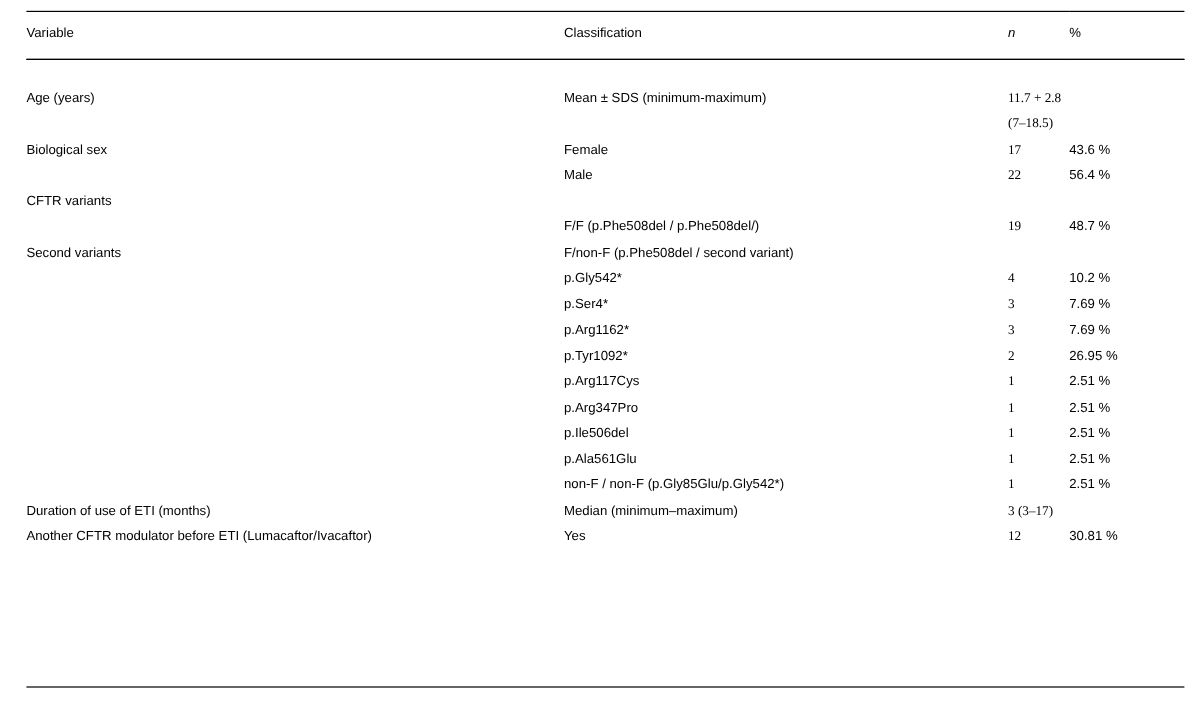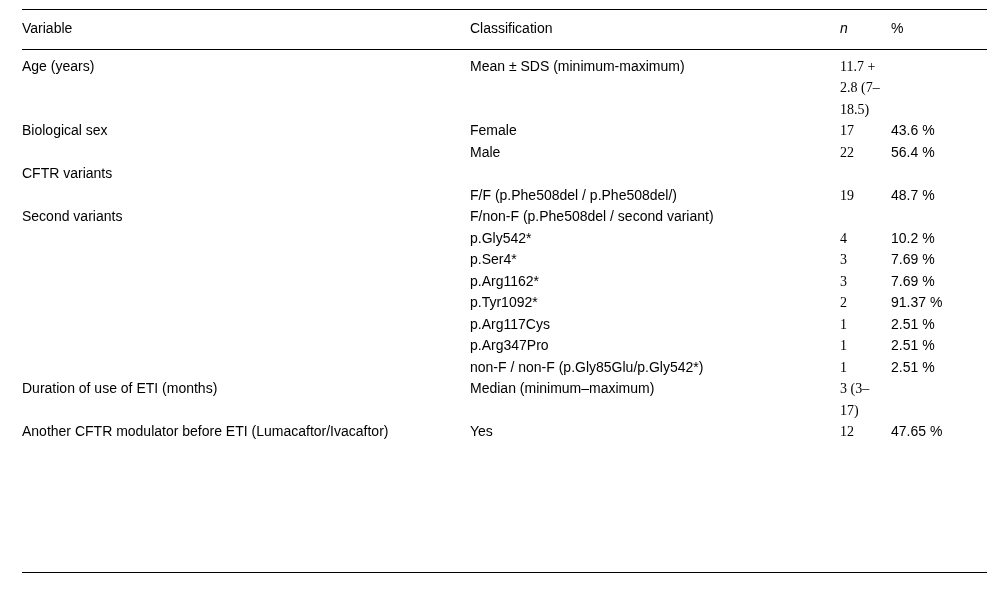--- a/index.html
+++ b/index.html
@@ -20,21 +20,21 @@
     height: 593px;
     box-sizing: border-box;
   }
   table.stats {
     position: absolute;
     left: 22px;
     top: 9px;
     width: 965px;
     border-collapse: collapse;
     table-layout: fixed;
-    font-size: 14px;
+    font-size: 11px;
     line-height: 21.5px;
   }
   table.stats col.c-var   { width: 448px; }
   table.stats col.c-class { width: 370px; }
   table.stats col.c-n     { width: 51px; }
   table.stats col.c-pct   { width: 96px; }
 
   thead th {
     font-weight: normal;
     text-align: left;
@@ -45,21 +45,21 @@
     white-space: nowrap;
   }
   thead th.n-head { font-style: italic; }
 
   tbody td {
     vertical-align: top;
     text-align: left;
     padding: 0;
     border: none;
   }
-  tbody tr.first-body td { padding-top: 6px; }
+  tbody tr.first-body td { padding-top: 22px; }
   tbody tr.last-body td  { padding-bottom: 10px; }
 
   .cell-var, .cell-class, .cell-n, .cell-pct {
     display: block;
     padding-right: 6px;
   }
   .wrap2 { max-width: 300px; font-family: Liberation Serif, serif; }
   .wrap-var { max-width: 400px; }
 
   .bottom-rule {
@@ -222,21 +222,21 @@
           <td>
             <span class="cell-var wrap-var"></span>
           </td>
           <td>
             <span class="cell-class">p.Tyr1092*</span>
           </td>
           <td>
             <span class="cell-n wrap2">2</span>
           </td>
           <td>
-            <span class="cell-pct">91.37 %</span>
+            <span class="cell-pct">26.95 %</span>
           </td>
         </tr>
         <tr>
           <td>
             <span class="cell-var wrap-var"></span>
           </td>
           <td>
             <span class="cell-class">p.Arg117Cys</span>
           </td>
           <td>
@@ -258,20 +258,48 @@
           </td>
           <td>
             <span class="cell-pct">2.51 %</span>
           </td>
         </tr>
         <tr>
           <td>
             <span class="cell-var wrap-var"></span>
           </td>
           <td>
+            <span class="cell-class">p.Ile506del</span>
+          </td>
+          <td>
+            <span class="cell-n wrap2">1</span>
+          </td>
+          <td>
+            <span class="cell-pct">2.51 %</span>
+          </td>
+        </tr>
+        <tr>
+          <td>
+            <span class="cell-var wrap-var"></span>
+          </td>
+          <td>
+            <span class="cell-class">p.Ala561Glu</span>
+          </td>
+          <td>
+            <span class="cell-n wrap2">1</span>
+          </td>
+          <td>
+            <span class="cell-pct">2.51 %</span>
+          </td>
+        </tr>
+        <tr>
+          <td>
+            <span class="cell-var wrap-var"></span>
+          </td>
+          <td>
             <span class="cell-class">non-F / non-F (p.Gly85Glu/p.Gly542*)</span>
           </td>
           <td>
             <span class="cell-n wrap2">1</span>
           </td>
           <td>
             <span class="cell-pct">2.51 %</span>
           </td>
         </tr>
         <tr>
@@ -292,20 +320,20 @@
           <td>
             <span class="cell-var wrap-var">Another CFTR modulator before ETI (Lumacaftor/Ivacaftor)</span>
           </td>
           <td>
             <span class="cell-class">Yes</span>
           </td>
           <td>
             <span class="cell-n wrap2">12</span>
           </td>
           <td>
-            <span class="cell-pct">47.65 %</span>
+            <span class="cell-pct">30.81 %</span>
           </td>
         </tr>
       </tbody>
   </table>
 
   <div class="bottom-rule"></div>
 </div>
 
 </body></html>

